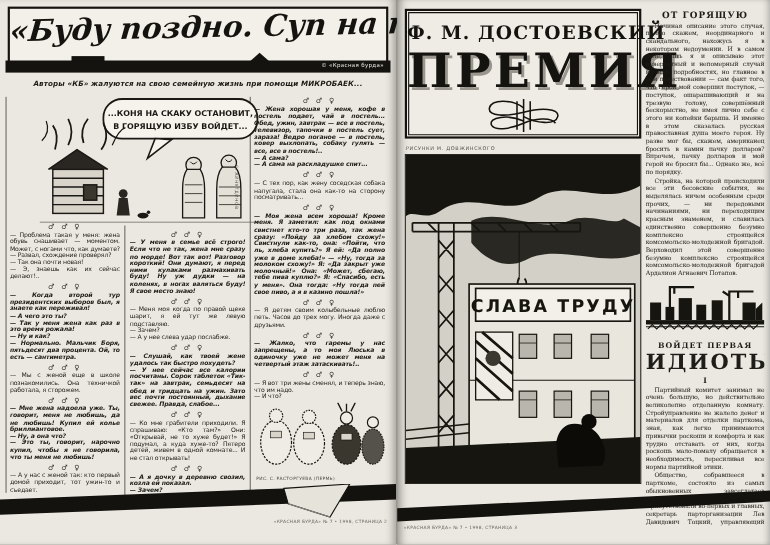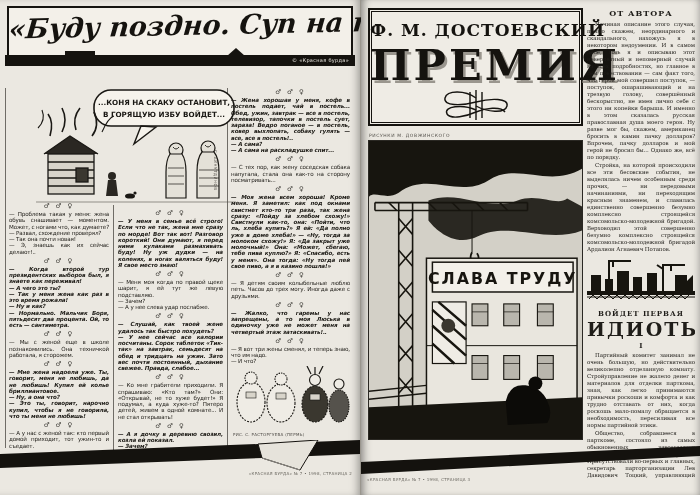--- a/index.html
+++ b/index.html
@@ -83,20 +83,21 @@
 
   <div class="page page-left">
 
     <div class="masthead">
       <div class="masthead-title">«Буду поздно. Суп на полу.»</div>
       <div class="masthead-bar">
         <span class="masthead-credit">© «Красная бурда»</span>
       </div>
     </div>
 
+    <div class="lp-subtitle">Авторы «КБ» жалуются на свою семейную жизнь при помощи МИКРОБАЕК...</div>
 
     <div class="vrule vr-a"></div>
     <div class="vrule vr-b"></div>
     <div class="vrule vr-c"></div>
 
     <svg class="cartoon-top" viewBox="0 0 200 122">
       <g>
         <rect x="58" y="6" width="140" height="36" rx="17" fill="#f6f3ec" stroke="#1a1814" stroke-width="1.6"></rect>
         <path d="M105 42 L98 60 L120 43 Z" fill="#f6f3ec" stroke="#1a1814" stroke-width="1.4"></path>
         <text x="128" y="21" text-anchor="middle" font-size="7.2" font-weight="bold" fill="#1a1814" font-family="DejaVu Sans, sans-serif">...КОНЯ НА СКАКУ ОСТАНОВИТ,</text>
@@ -274,21 +275,21 @@
       </g>
       <g>
         <path d="M0 268 L215 258 V300 H0 Z" fill="#17150f"></path>
         <path d="M0 252 L58 246 M0 260 L58 254" stroke="#17150f" stroke-width="1.4"></path>
         <path d="M138 262 q4 -18 20 -16 q16 2 22 16 q6 12 0 22 L140 286 Z" fill="#0c0b08"></path>
         <circle cx="168" cy="244" r="7" fill="#0c0b08"></circle>
       </g>
     </svg>
 
     <div class="rcol">
-      <div class="rcol-header">ОТ АВТОРА</div>
+      <div class="rcol-header">ОТ ГОРЯЩУЮ</div>
       <p class="rp">Начиная описание этого случая, прямо скажем, неординарного и скандального, нахожусь я в некотором недоумении. И в самом деле, хоть я и описываю этот невероятный и непомерный случай во всех подробностях, но главное в сём повествовании — сам факт того, что герой мой совершил поступок, — поступок, ошарашивающий и на трезвую голову, совершённый бескорыстно, не имея лично себе с этого ни копейки барыша. И именно в этом сказалась русская православная душа моего героя. Ну разве мог бы, скажем, американец бросить в камин пачку долларов? Впрочем, пачку долларов и мой герой не бросил бы... Однако же, всё по порядку.</p>
       <p class="rp">Стройка, на которой происходили все эти бесовские события, не выделялась ничем особенным среди прочих, — ни передовыми начинаниями, ни переходящим красным знаменем, и славилась единственно совершенно безумно комплексно строящейся комсомольско-молодежной бригадой. Верховодил этой совершенно безумно комплексно строящейся комсомольско-молодежной бригадой Ардалион Агнаевич Потапов.</p>
 
       <div class="skyline-wrap">
         <svg width="108" height="44" viewBox="0 0 108 44">
           <rect x="0" y="34" width="108" height="4" fill="#17150f"></rect>
           <path d="M0 40 h108" stroke="#17150f" stroke-width="1"></path>
           <path d="M2 42 l4 -4 l4 4 l4 -4 l4 4 l4 -4 l4 4 l4 -4 l4 4 l4 -4 l4 4 l4 -4 l4 4 l4 -4 l4 4 l4 -4 l4 4 l4 -4 l4 4 l4 -4 l4 4 l4 -4 l4 4 l4 -4 l4 4 l4 -4" stroke="#17150f" stroke-width="1" fill="none"></path>
           <g fill="#17150f">
             <rect x="4" y="18" width="10" height="16"></rect>

